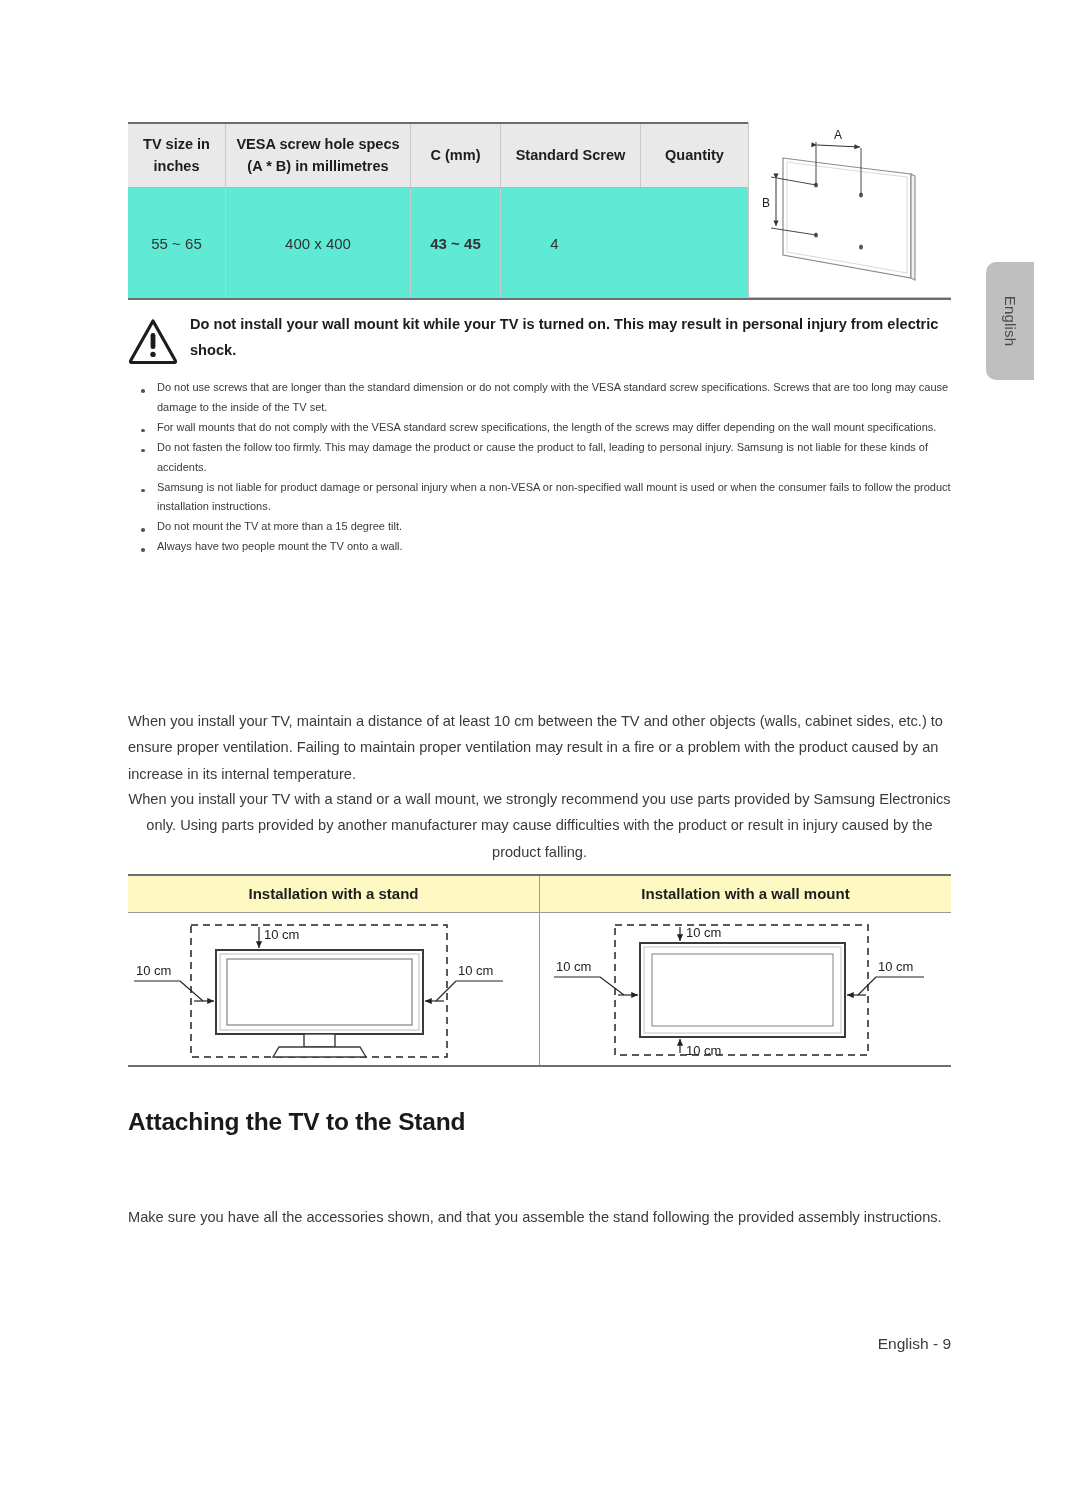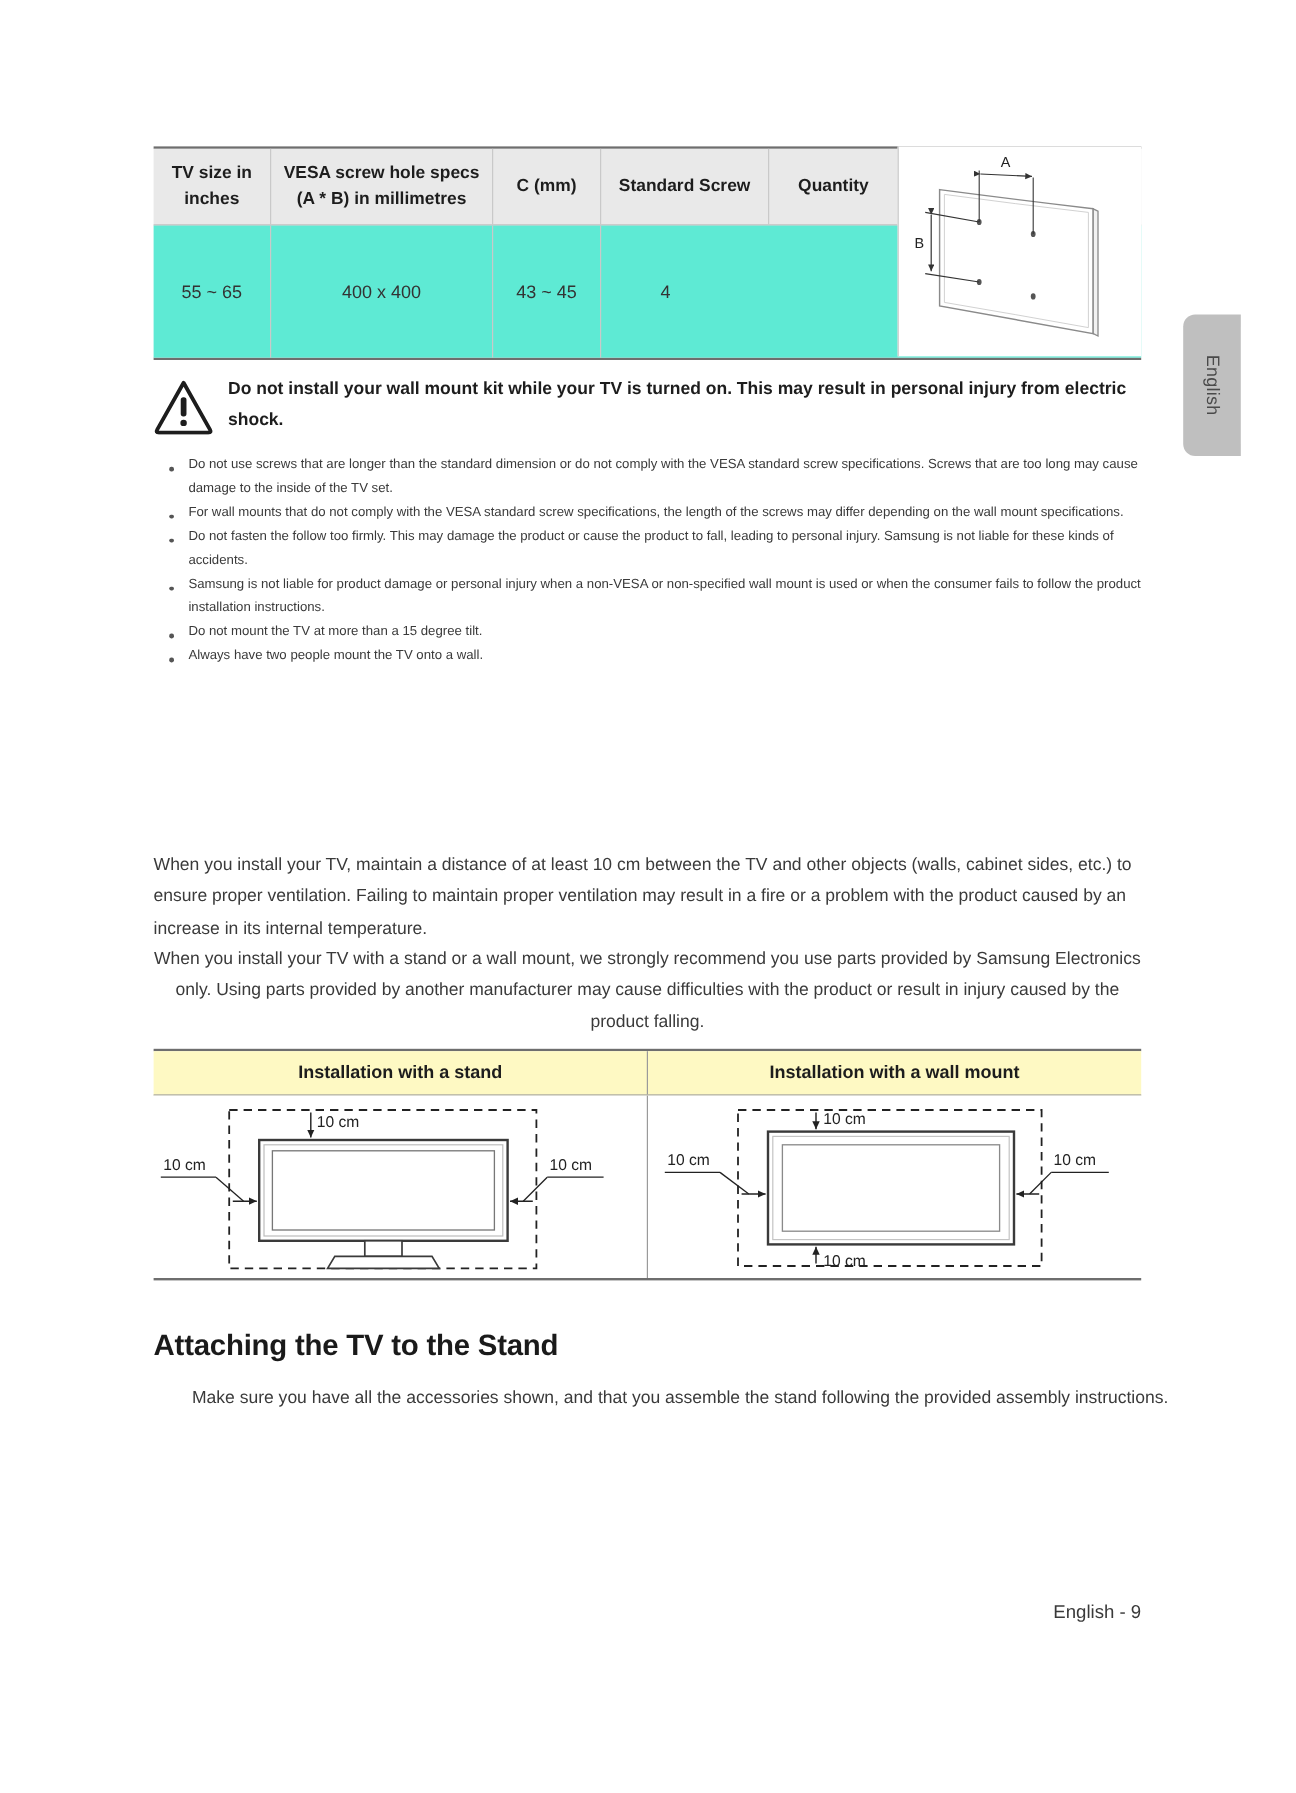--- a/index.html
+++ b/index.html
@@ -81,21 +81,21 @@
   }
   .specs-body .sc {
     height: 110px;
     font-size: 15px;
     color: #333;
   }
   .sc + .sc { border-left: 1px solid #c9c9c9; }
 
   .col-1 { width: 97px; }
   .col-2 { width: 185px; }
-  .col-3 { width: 90px; }
+  .col-3 { width: 90px; font-weight: bold; }
   .col-4 { width: 140px; }
   .col-5 { width: 108px; }
   .col-6 { width: 203px; }
 
   .specs-head .col-6 { background: #ffffff; border-left: 1px solid #c9c9c9; }
   .specs-body .col-6 { border-left: none; }
   .tv-diagram-wrap {
     position: absolute;
     left: 748px;
     top: 122px;
@@ -105,21 +105,21 @@
     background: #fff;
   }
 
   
   .warning {
     position: absolute;
     left: 128px;
     top: 310px;
     width: 823px;
     display: flex;
-    align-items: center;
+    align-items: flex-end;
   }
   .warn-icon { width: 62px; flex: 0 0 62px; padding-top: 4px; }
   .warn-text {
     font-size: 14.6px;
     font-weight: bold;
     line-height: 1.78;
     color: #1d1d1d;
     padding-top: 2px;
   }
 
@@ -164,21 +164,21 @@
   .para {
     position: absolute;
     left: 128px;
     width: 823px;
     font-size: 14.6px;
     line-height: 1.81;
     color: #3a3a3a;
   }
   .para-1 { top: 708px; }
   .para-2 { top: 786px; text-align: center; }
-  .para-3 { top: 1152px; margin-left: 32px; }
+  .para-3 { top: 1204px; }
 
   
   .inst-table {
     position: absolute;
     left: 128px;
     top: 874px;
     width: 823px;
     border-top: 2px solid #6e6e6e;
     border-bottom: 2px solid #6e6e6e;
   }

